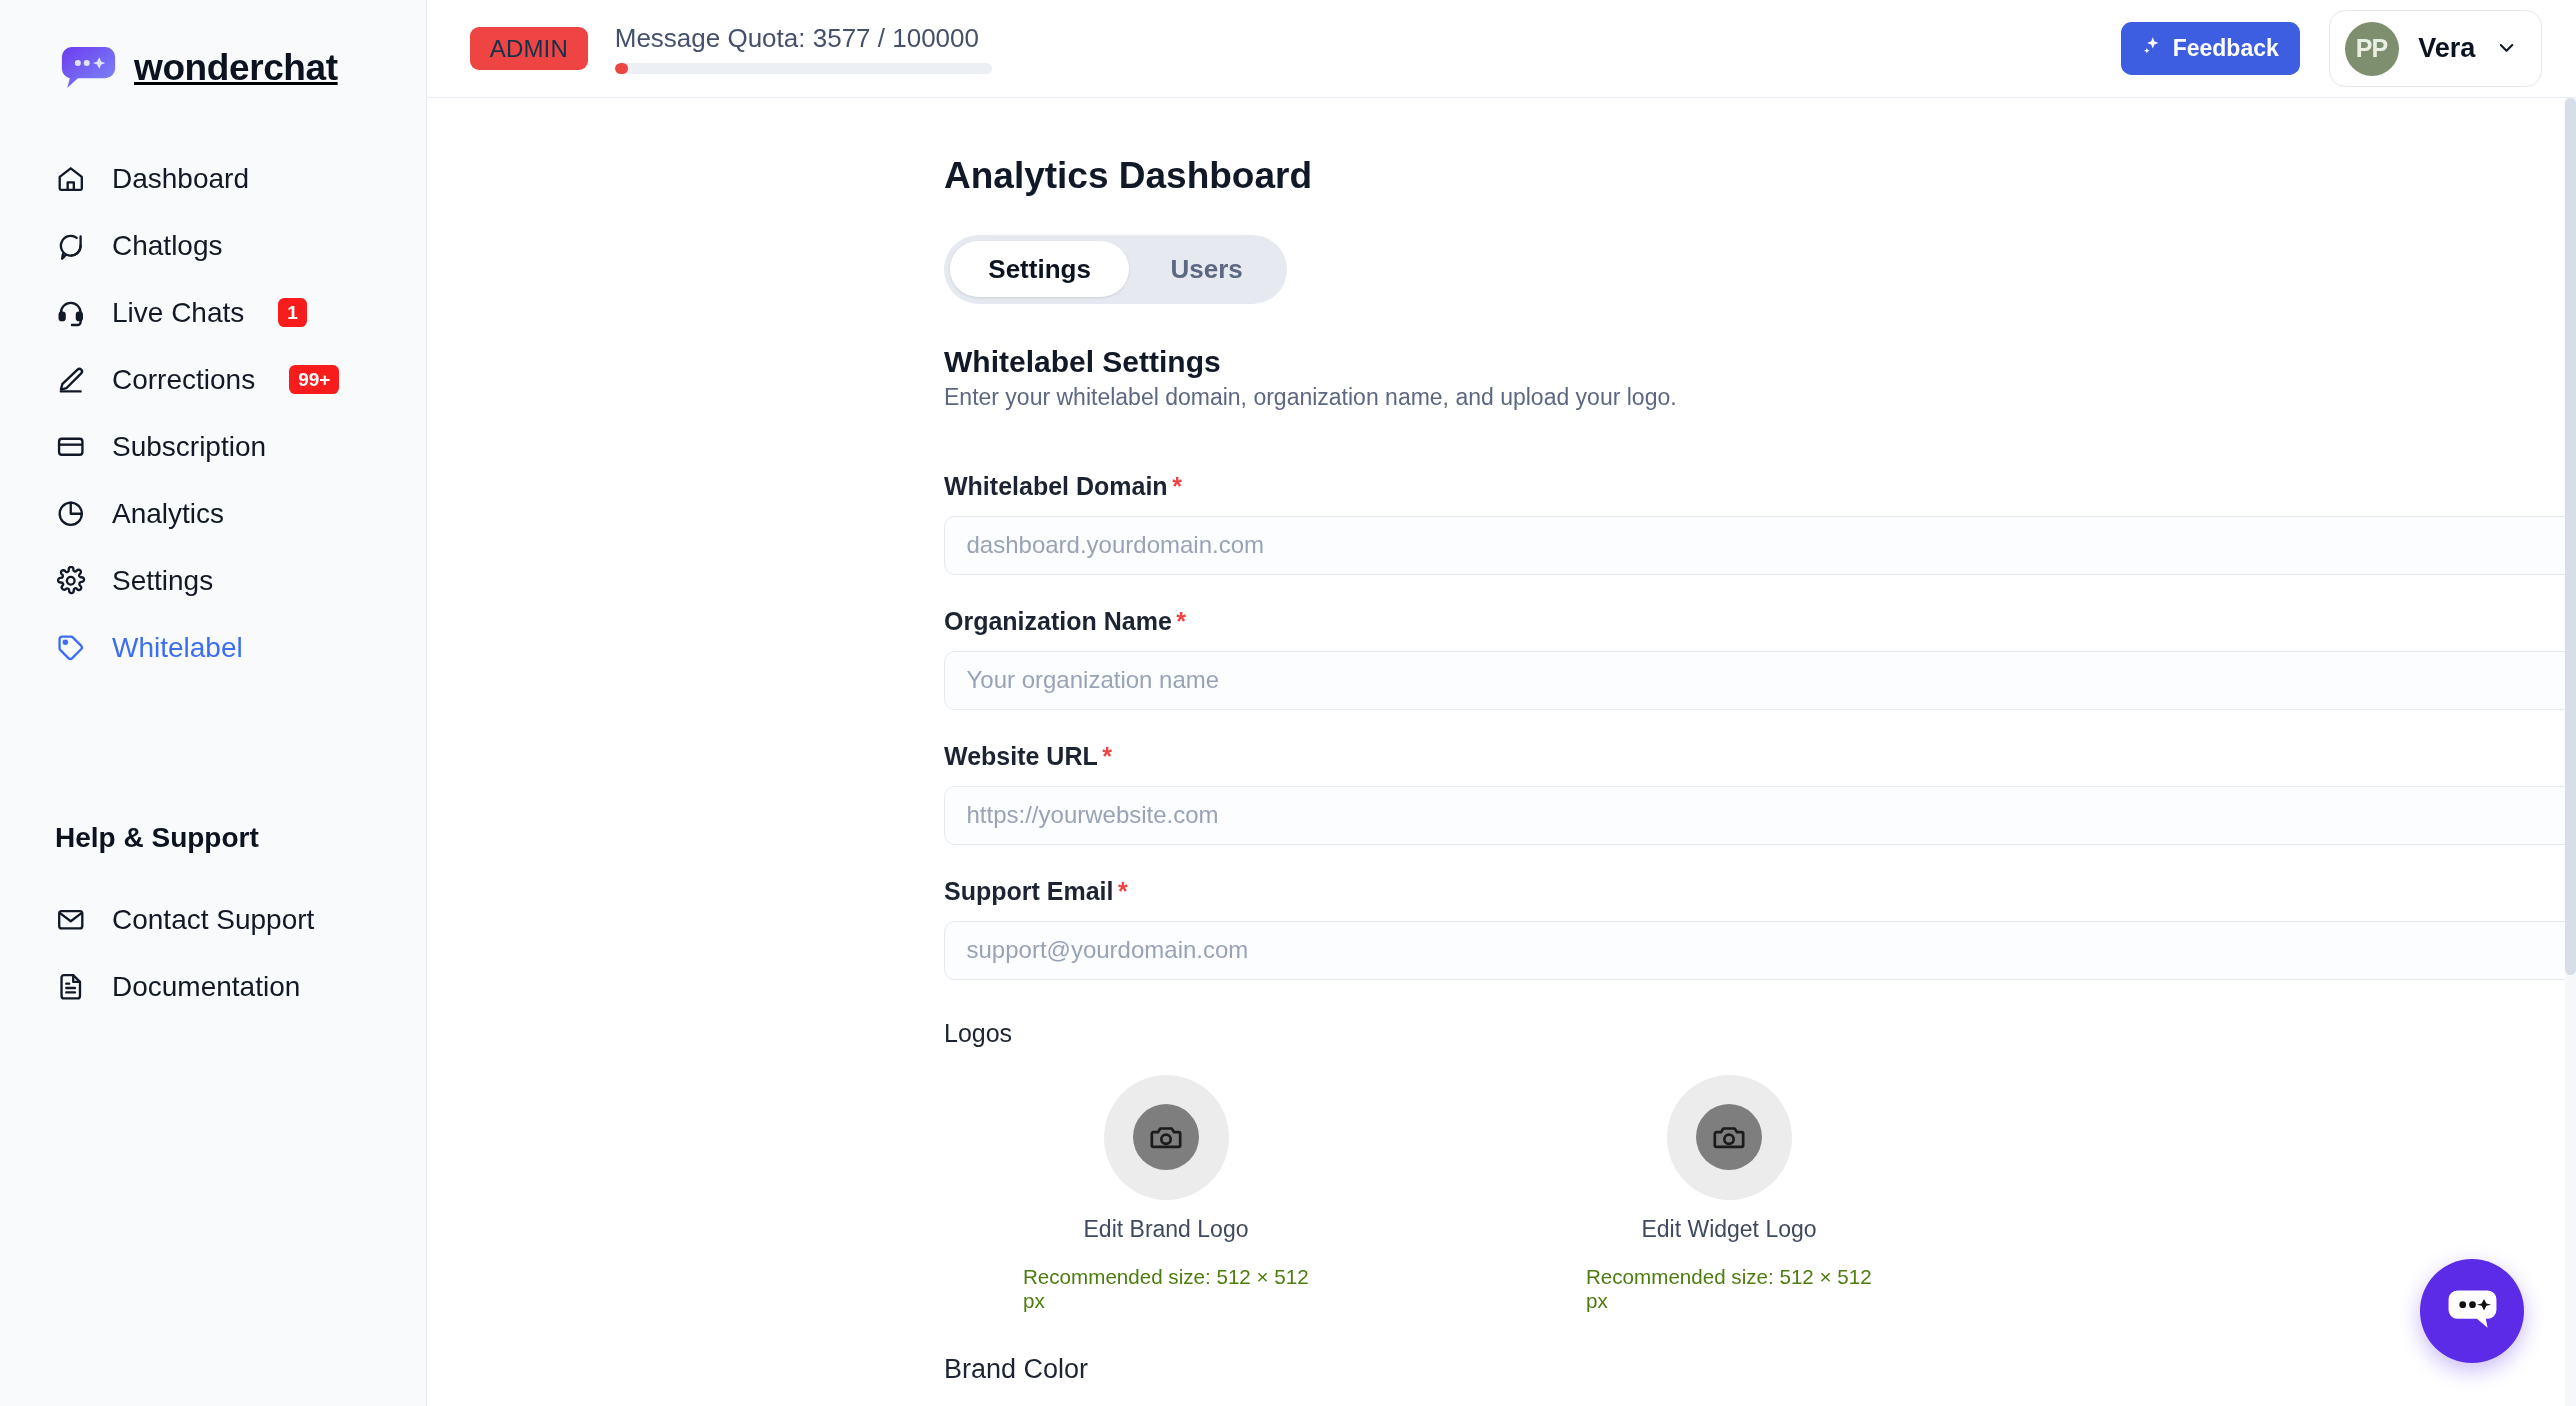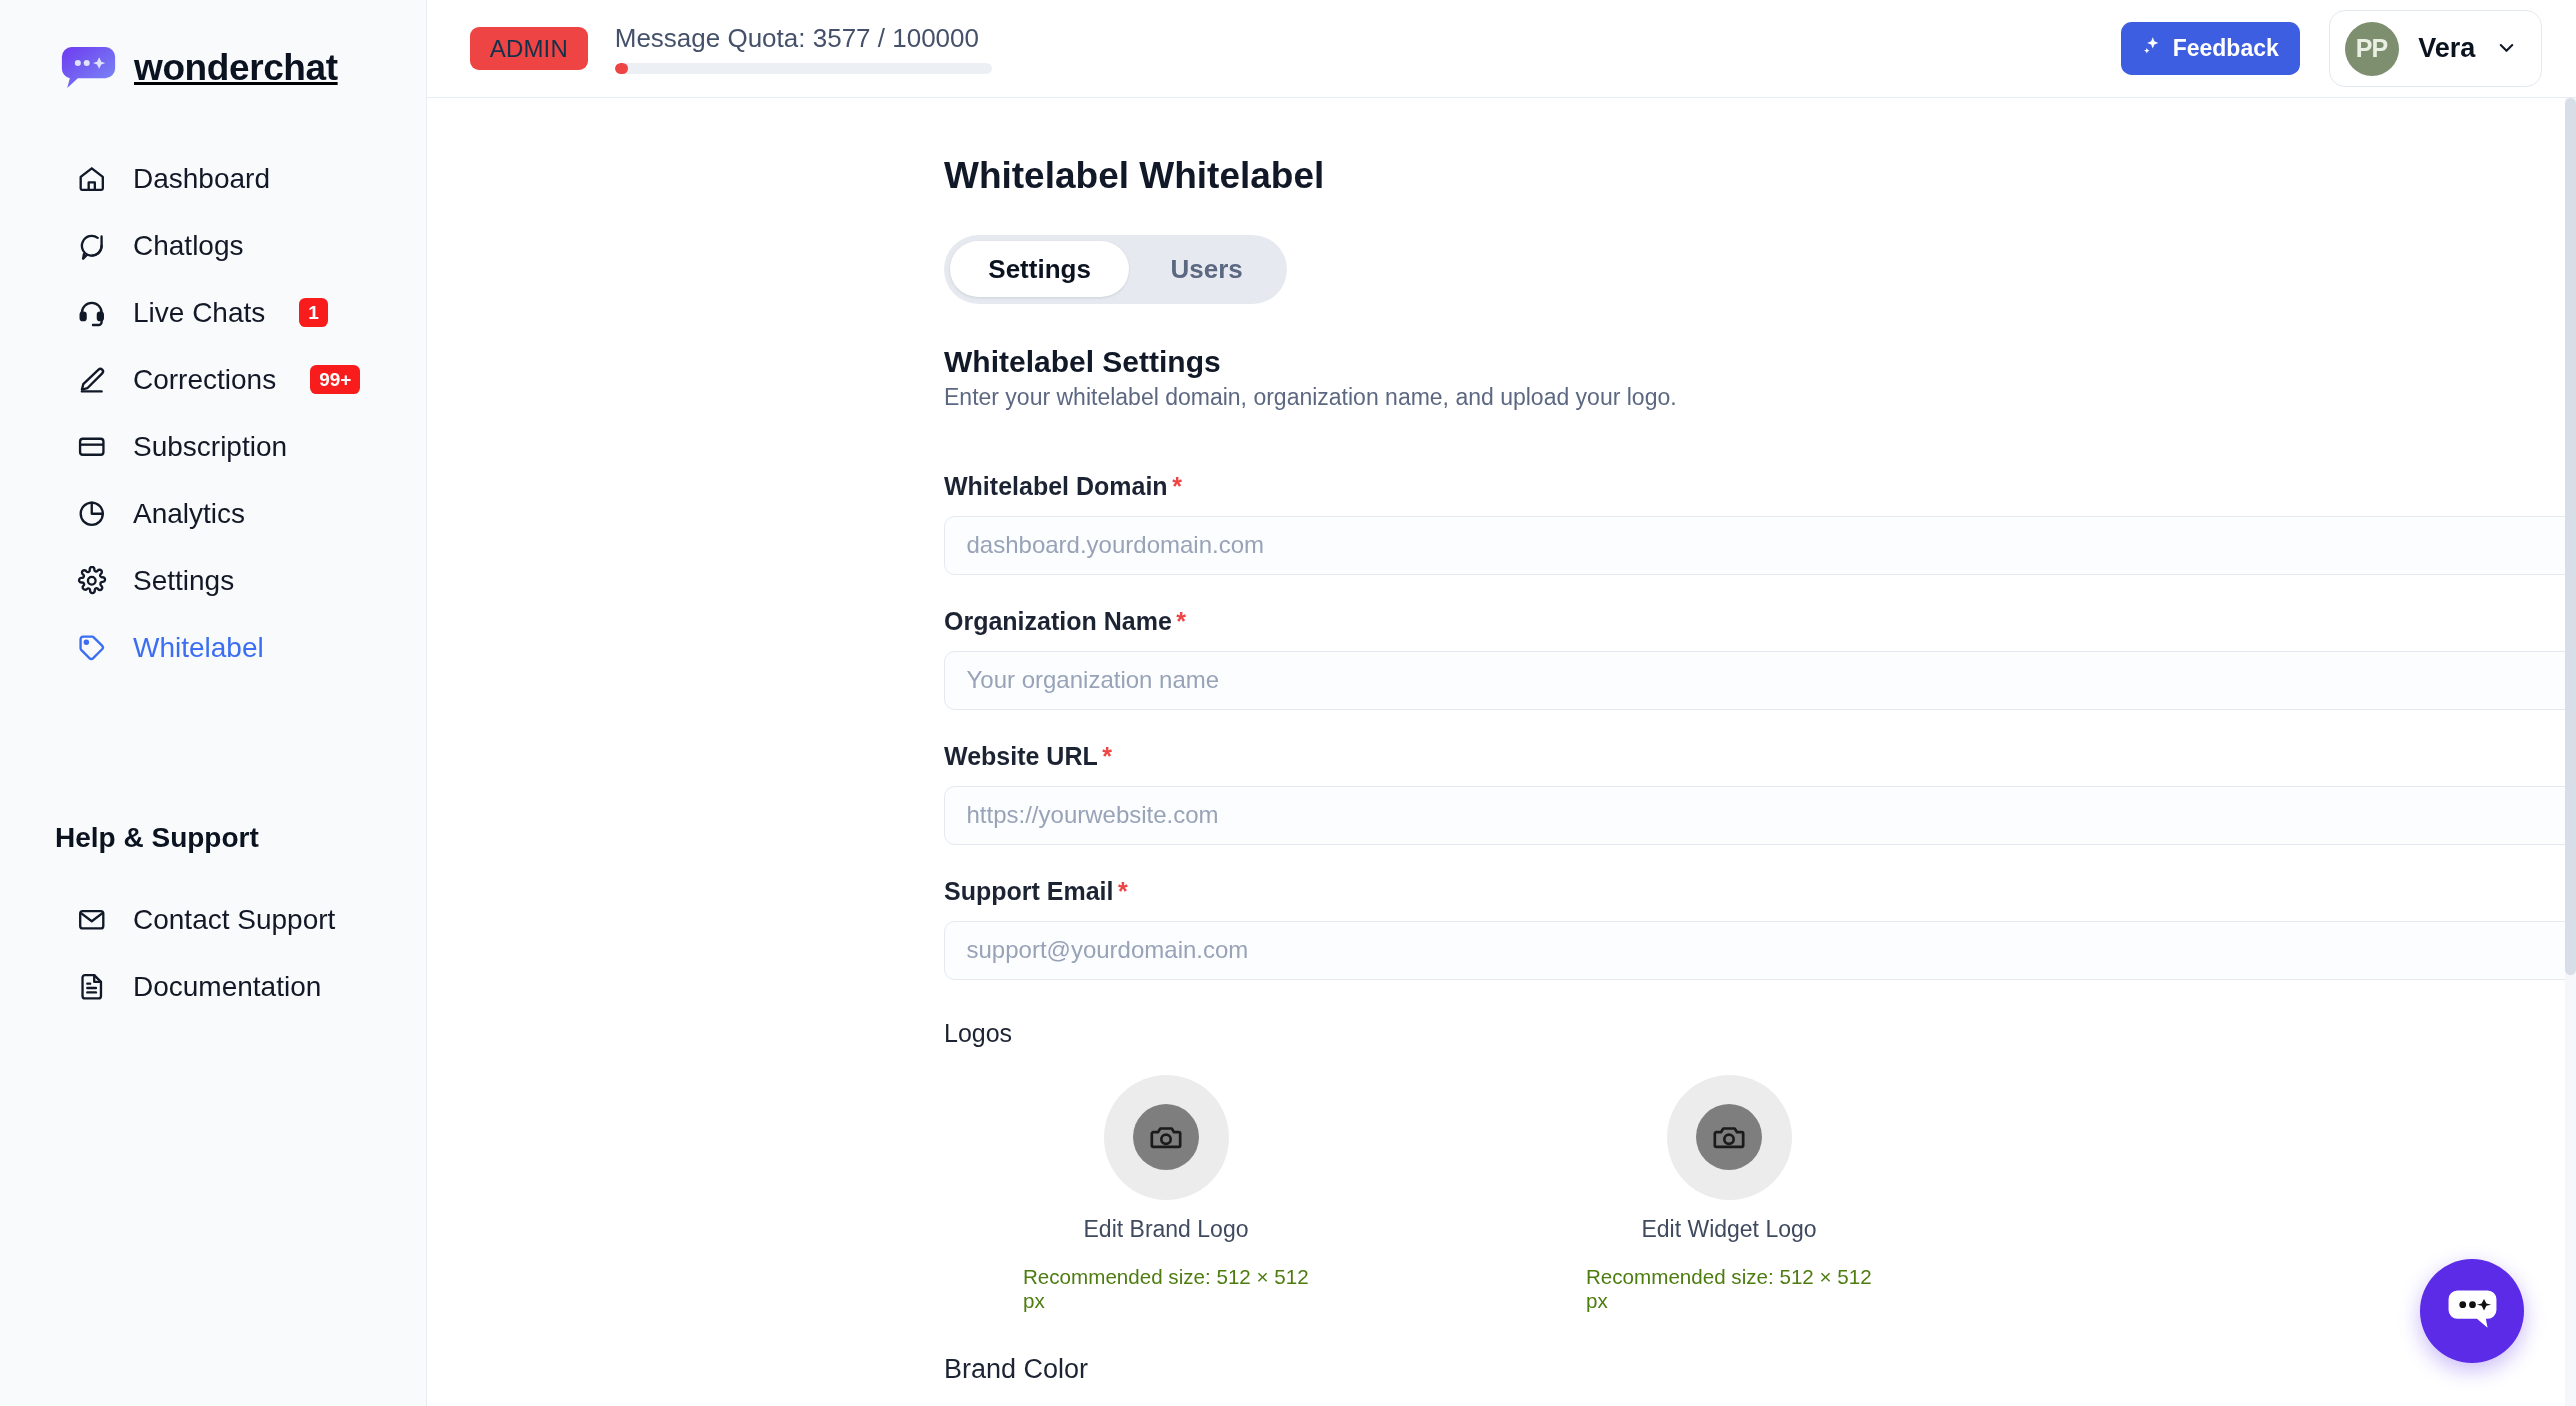--- a/index.html
+++ b/index.html
@@ -16,21 +16,21 @@
     width: 427px; height: 1406px;
     background: #f8fafc;
     border-right: 0.9px solid #e8edf3;
     display: flex; flex-direction: column;
     flex: 0 0 427px;
   }
   .brand { display: flex; align-items: center; gap: 18px; padding: 45px 0 0 61px; text-decoration: underline; }
   .brand-mark { width: 55px; height: 45px; position: relative; }
   .brand-name { font-size: 37px; font-weight: 700; color: #0b1220; letter-spacing: -0.4px; }
 
-  .nav { margin-top: 55px; display: flex; flex-direction: column; padding-left: 21px; }
+  .nav { margin-top: 55px; display: flex; flex-direction: column; }
   .nav-item {
     display: flex; align-items: center; gap: 25px;
     height: 67px; padding-left: 55px; cursor: pointer;
     color: #0b1220;
   }
   .nav-item .ico { width: 32px; height: 32px; display: flex; align-items: center; justify-content: center; flex: 0 0 32px; }
   .nav-label { font-size: 28px; font-weight: 400; color: #121826; white-space: nowrap; }
   .nav-item.active .nav-label { color: #3b6ef0; }
   .nav-item.active .ico svg { stroke: #3b6ef0; }
   .badge {
@@ -289,21 +289,21 @@
           <span>
             <svg width="23" height="23" viewBox="0 0 24 24" fill="none" stroke="#111827" stroke-width="2.2" stroke-linecap="round" stroke-linejoin="round">
                 <path d="M6 9.5 12 15.5 18 9.5"></path>
               </svg>
           </span>
         </div>
       </div>
     </header>
 
     <div class="content">
-      <h1 class="page-title">Whitelabel Whitelabel</h1>
+      <h1 class="page-title">Analytics Dashboard</h1>
 
       <div class="tabs">
         <div class="tab active">Settings</div>
         <div class="tab">Users</div>
       </div>
 
       <h2 class="section-title">Whitelabel Settings</h2>
       <p class="section-sub">Enter your whitelabel domain, organization name, and upload your logo.</p>
 
       <div class="field">

